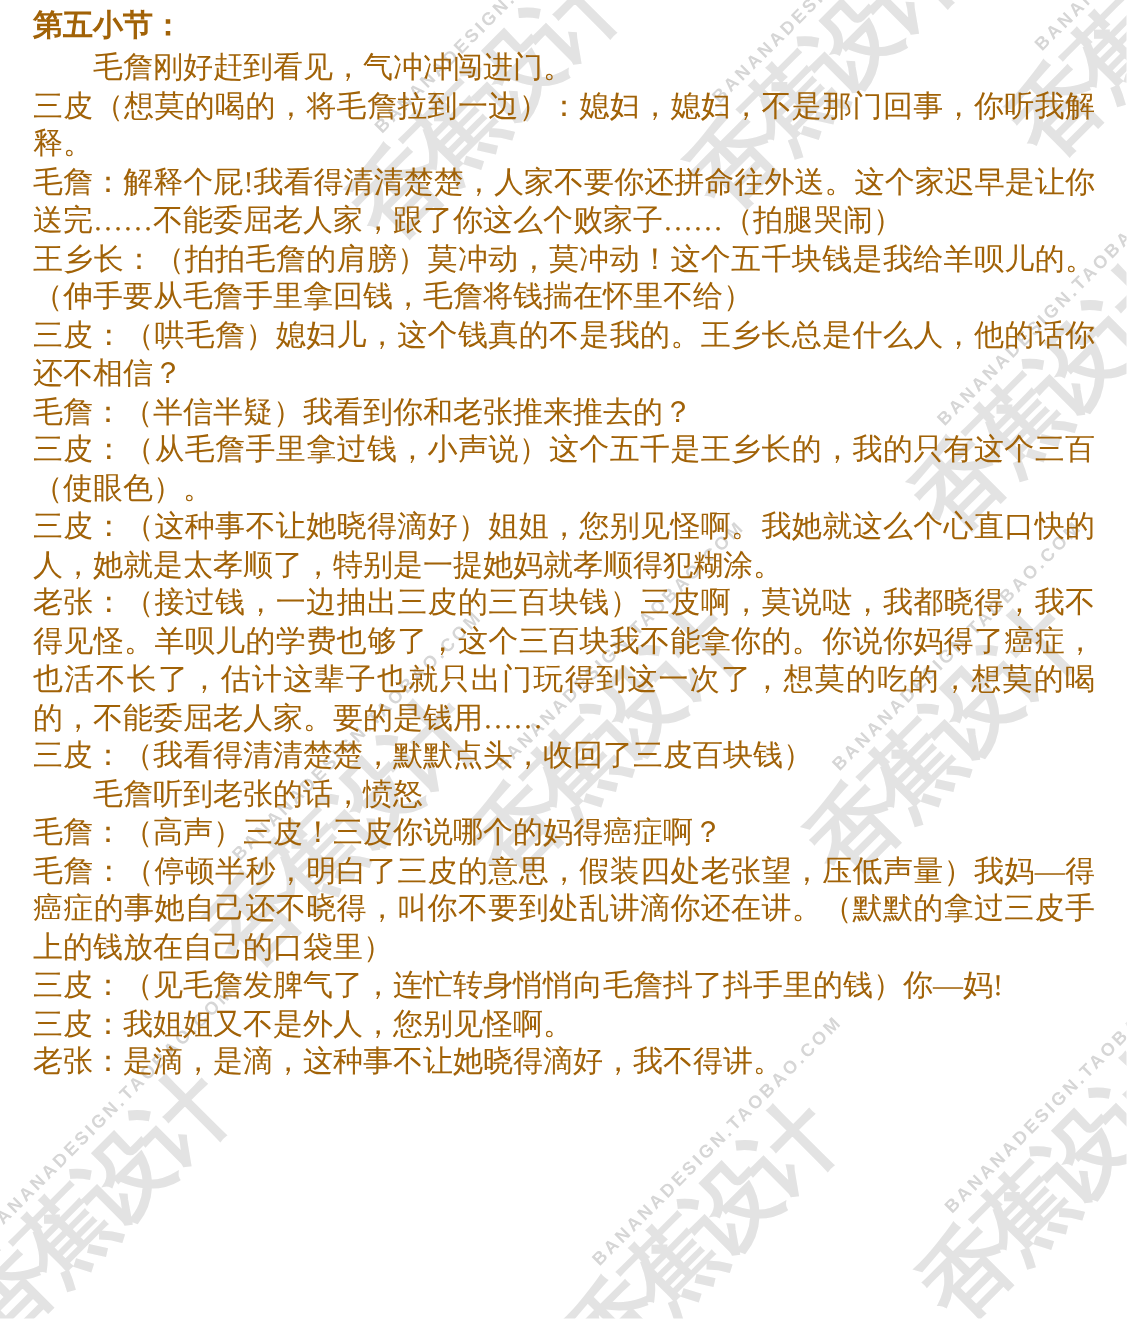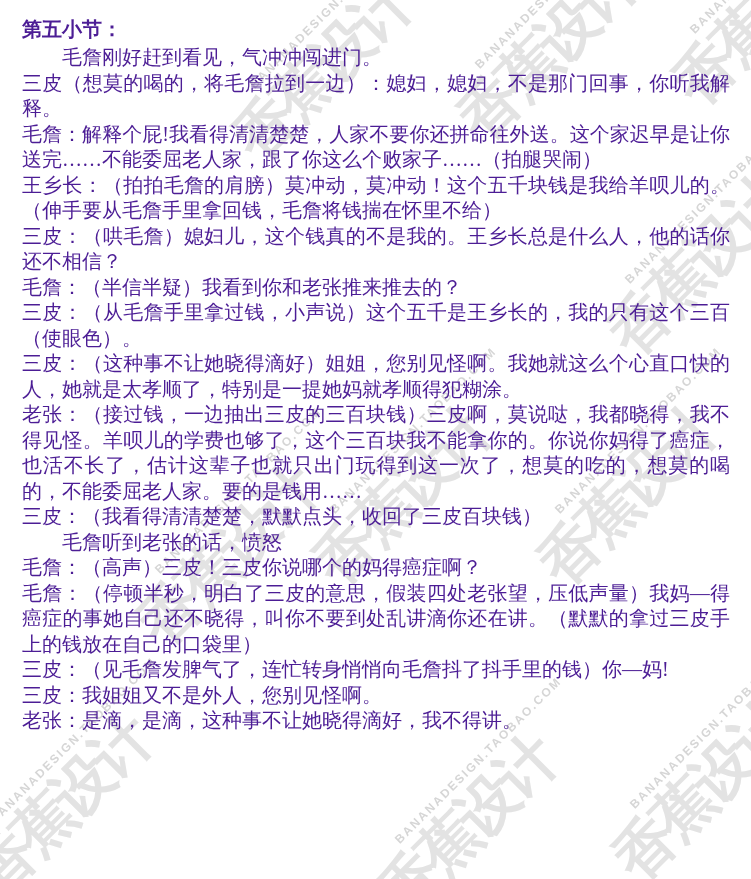--- a/index.html
+++ b/index.html
@@ -38,22 +38,22 @@
     font-family:"Liberation Sans","DejaVu Sans",sans-serif;
     font-weight:bold;
     font-size:60px;
     letter-spacing:-5px;
     color:#e3e3e3;
   }
   
   .content{
     position:relative;
     z-index:1;
-    padding:16px 21px 0 22px;
-    color:#4c1d95;
+    padding:4px 21px 0 22px;
+    color:#a16207;
   }
   .heading{
     font-size:20px;
     line-height:27px;
     font-weight:bold;
     margin:0 0 2px 0;
   }
   .para{
     font-size:20px;
     line-height:25.5px;

